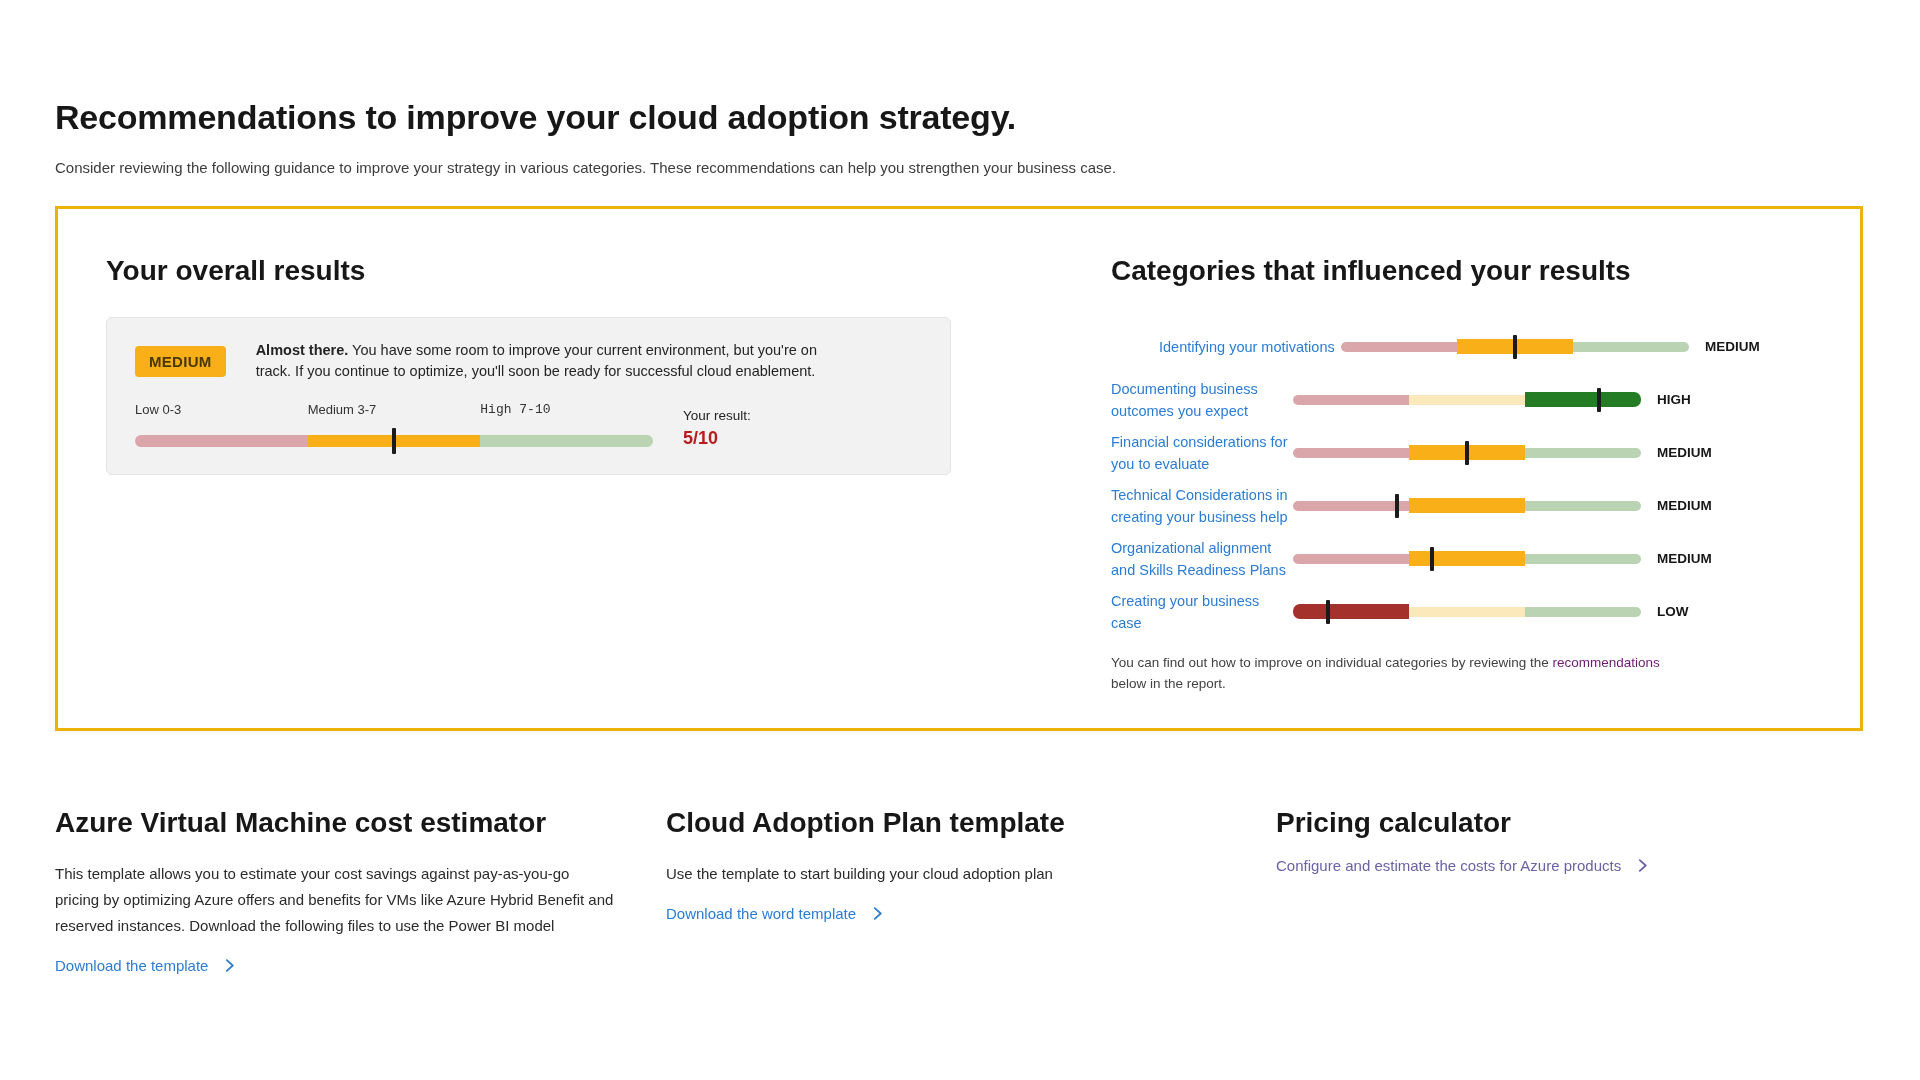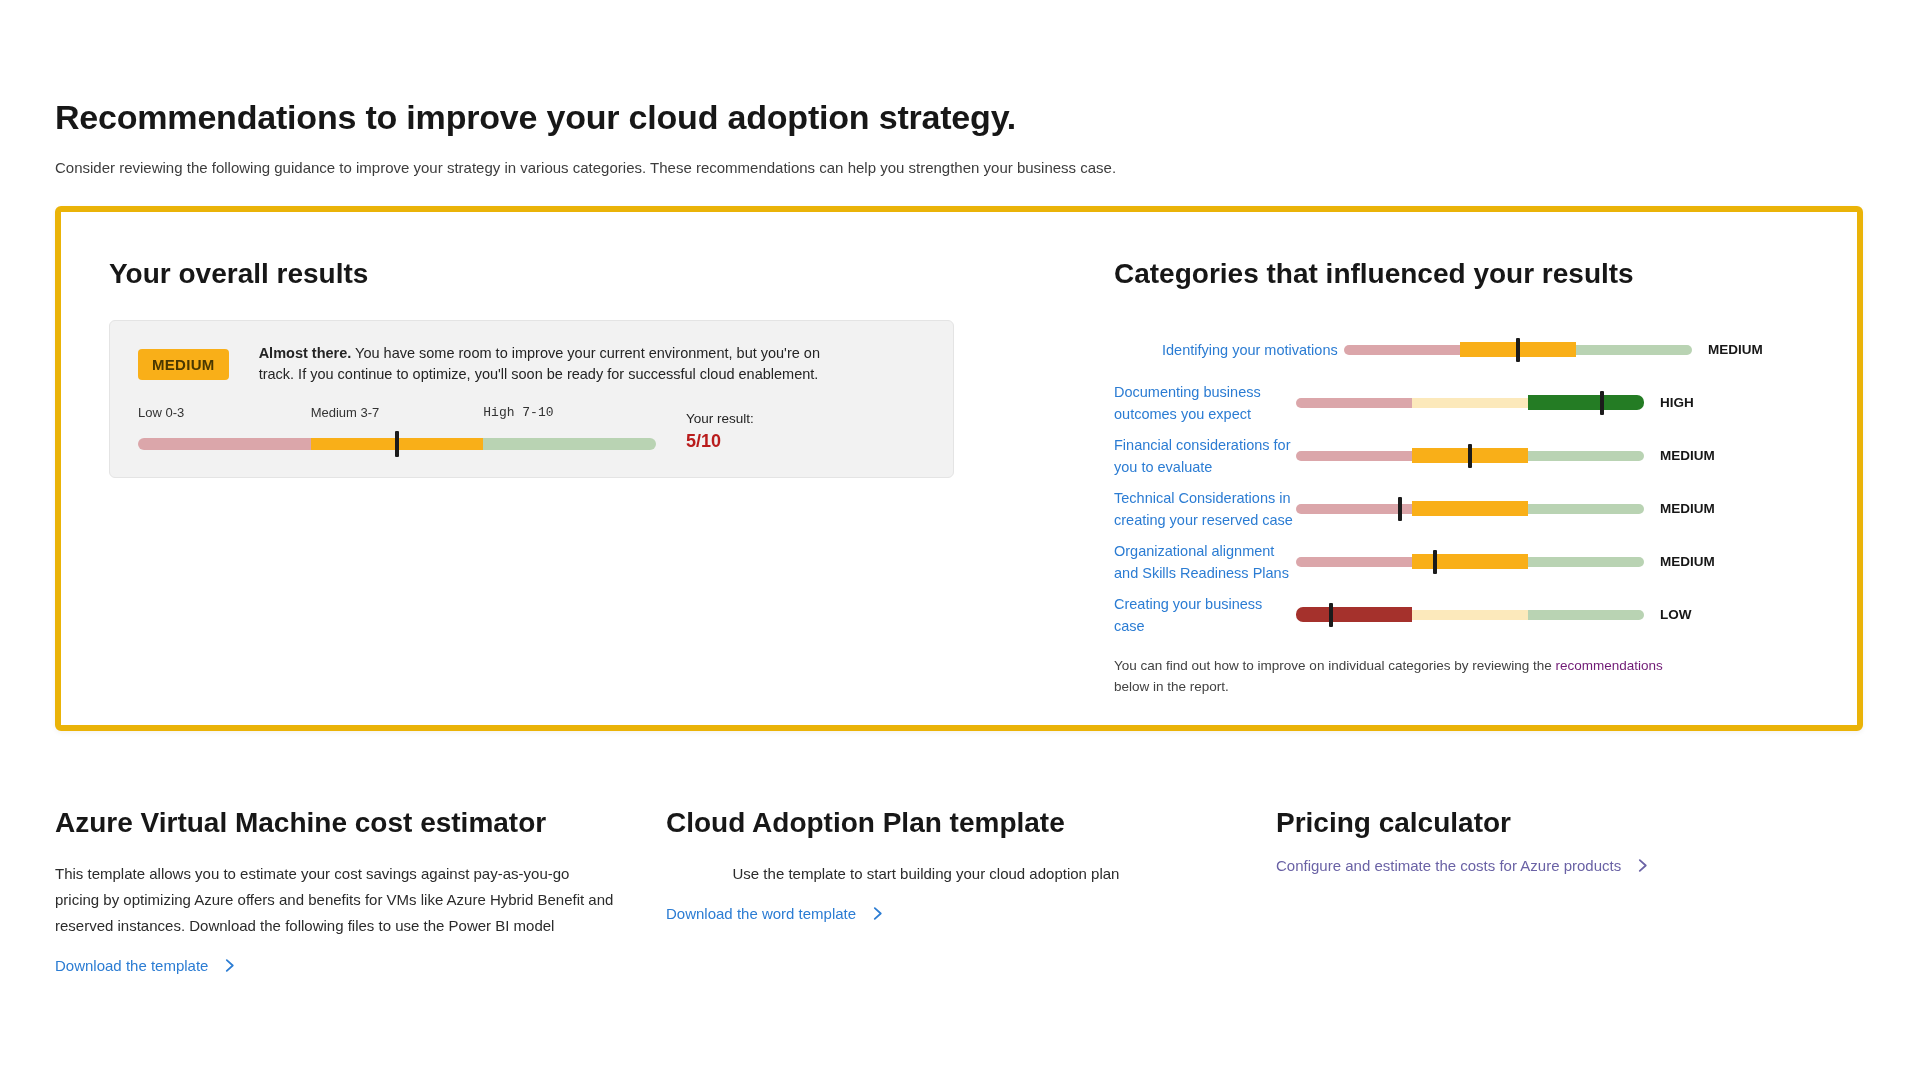--- a/index.html
+++ b/index.html
@@ -13,21 +13,21 @@
   .page-title {
     margin: 0; padding-top: 98px;
     font-size: 34px; font-weight: 700; color: #171717; letter-spacing: -0.2px;
   }
   .page-subtitle { margin-top: 22px; font-size: 15px; color: #3d3d3d; }
 
   
   .results-card {
     margin-top: 30px; position: relative;
     width: 1808px; height: 525px; box-sizing: border-box;
-    background: #fff; border: 6px solid #eab308; border-radius: 6px;
+    background: #fff; border: 3px solid #eab308; border-radius: 0;
     box-shadow: 0 2px 5px rgba(0,0,0,0.05);
     padding: 46px 48px;
   }
   .section-heading { margin: 0; font-size: 28px; font-weight: 700; color: #171717; }
 
   
   .overall-panel {
     margin-top: 30px; width: 845px; height: 158px; box-sizing: border-box;
     background: #f2f2f2; border: 1px solid #e4e4e4; border-radius: 6px;
     padding: 22px 28px;
@@ -76,21 +76,21 @@
 
   
   .resources { display: flex; margin-top: 76px; }
   .resource-card { box-sizing: border-box; }
   .resource-card.c0 { width: 611px; }
   .resource-card.c1 { width: 610px; }
   .resource-card.c2 { width: 589px; }
   .resource-title { margin: 0; font-size: 28px; font-weight: 700; color: #171717; }
   .resource-desc { margin: 22px 0 0 0; font-size: 15px; line-height: 26px; color: #2b2b2b; }
   .resource-desc.w0 { width: 562px; }
-  .resource-desc.w1 { width: 520px; text-align: center; }
+  .resource-desc.w1 { width: 520px; }
   .resource-desc.w2 { width: 566px; }
   .resource-link {
     margin-top: 18px; display: inline-flex; align-items: center; gap: 15px;
     font-size: 15px; text-decoration: none; cursor: pointer;
   }
   .chevron { display: inline-block; }
 </style>
 </head>
 <body>
 
@@ -168,21 +168,21 @@
         <div class="seg first" style="background: rgb(219, 166, 170);"></div>
         <div class="seg active" style="background: rgb(249, 175, 24);"></div>
         <div class="seg last" style="background: rgb(185, 211, 179);"></div>
       </div>
       <div class="marker" style="left: 50%; background: rgb(27, 27, 27);"></div>
     </div>
     <div class="cat-level">MEDIUM</div>
   </div>
 
   <div class="cat-row">
-    <a class="cat-label" style="color: rgb(43, 124, 211);">Technical Considerations in creating your reserved case</a>
+    <a class="cat-label" style="color: rgb(43, 124, 211);">Technical Considerations in creating your business help</a>
     <div class="cat-bar">
       <div class="track">
         <div class="seg first" style="background: rgb(219, 166, 170);"></div>
         <div class="seg active" style="background: rgb(249, 175, 24);"></div>
         <div class="seg last" style="background: rgb(185, 211, 179);"></div>
       </div>
       <div class="marker" style="left: 30%; background: rgb(27, 27, 27);"></div>
     </div>
     <div class="cat-level">MEDIUM</div>
   </div>

